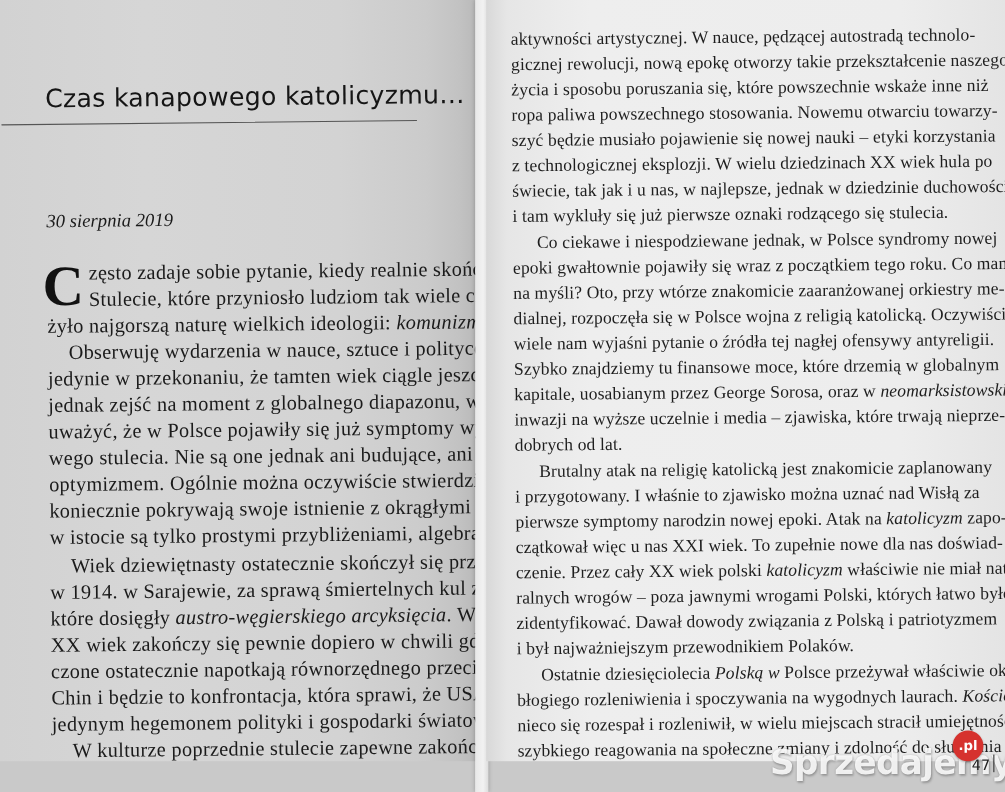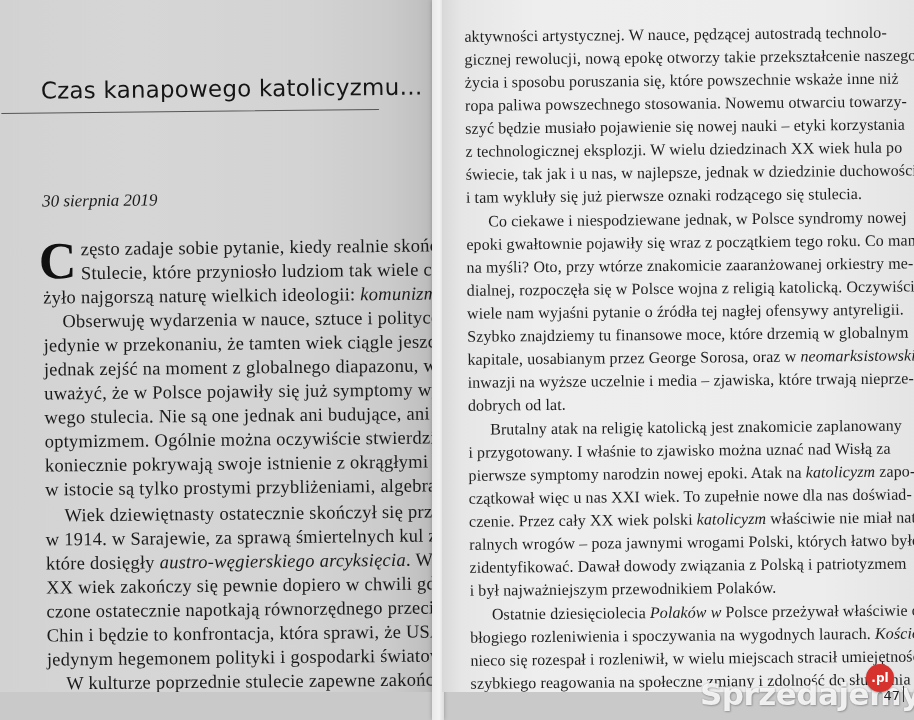--- a/index.html
+++ b/index.html
@@ -88,21 +88,21 @@
     <div class="line right-line" style="top:374px"><span>inwazji na wyższe uczelnie i media – zjawiska, które trwają nieprze-</span></div>
     <div class="line right-line" style="top:397px"><span>dobrych od lat.</span></div>
     <div class="line right-line indent" style="top:421px"><span>Brutalny atak na religię katolicką jest znakomicie zaplanowany</span></div>
     <div class="line right-line" style="top:444px"><span>i przygotowany. I właśnie to zjawisko można uznać nad Wisłą za</span></div>
     <div class="line right-line" style="top:467px"><span>pierwsze symptomy narodzin nowej epoki. Atak na </span><i>katolicyzm</i><span> zapo-</span></div>
     <div class="line right-line" style="top:490px"><span>czątkował więc u nas XXI wiek. To zupełnie nowe dla nas doświad-</span></div>
     <div class="line right-line" style="top:513px"><span>czenie. Przez cały XX wiek polski </span><i>katolicyzm</i><span> właściwie nie miał natu-</span></div>
     <div class="line right-line" style="top:536px"><span>ralnych wrogów – poza jawnymi wrogami Polski, których łatwo było</span></div>
     <div class="line right-line" style="top:559px"><span>zidentyfikować. Dawał dowody związania z Polską i patriotyzmem</span></div>
     <div class="line right-line" style="top:582px"><span>i był najważniejszym przewodnikiem Polaków.</span></div>
-    <div class="line right-line indent" style="top:606px"><span>Ostatnie dziesięciolecia </span><i>Polaków w</i><span> Polsce przeżywał właściwie okres</span></div>
+    <div class="line right-line indent" style="top:606px"><span>Ostatnie dziesięciolecia </span><i>Polską w</i><span> Polsce przeżywał właściwie okres</span></div>
     <div class="line right-line" style="top:629px"><span>błogiego rozleniwienia i spoczywania na wygodnych laurach. </span><i>Kościół</i></div>
     <div class="line right-line" style="top:652px"><span>nieco się rozespał i rozleniwił, w wielu miejscach stracił umiejętność</span></div>
     <div class="line right-line" style="top:675px"><span>szybkiego reagowania na społeczne zmiany i zdolność do słuchania</span></div>
     <div class="line right-line" style="top:698px"><span>rzesz swoich wyznawców. Trwała rozleniwiająca sjesta, oparta na</span></div>
     <div class="line right-line" style="top:721px"><span>dobrych wynikach sondaży i rytualnych okadzeniach, płynących ze</span></div>
 
   </div>
 </div>
 
 <div class="watermark">Sprzedajemy</div>

